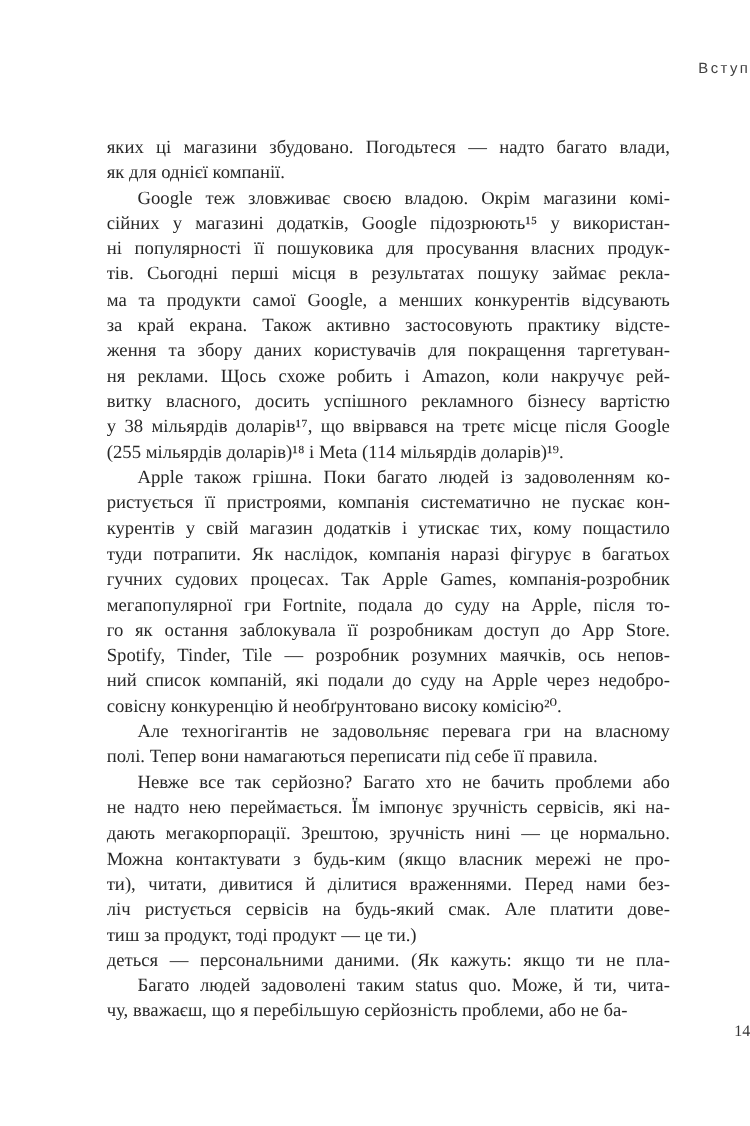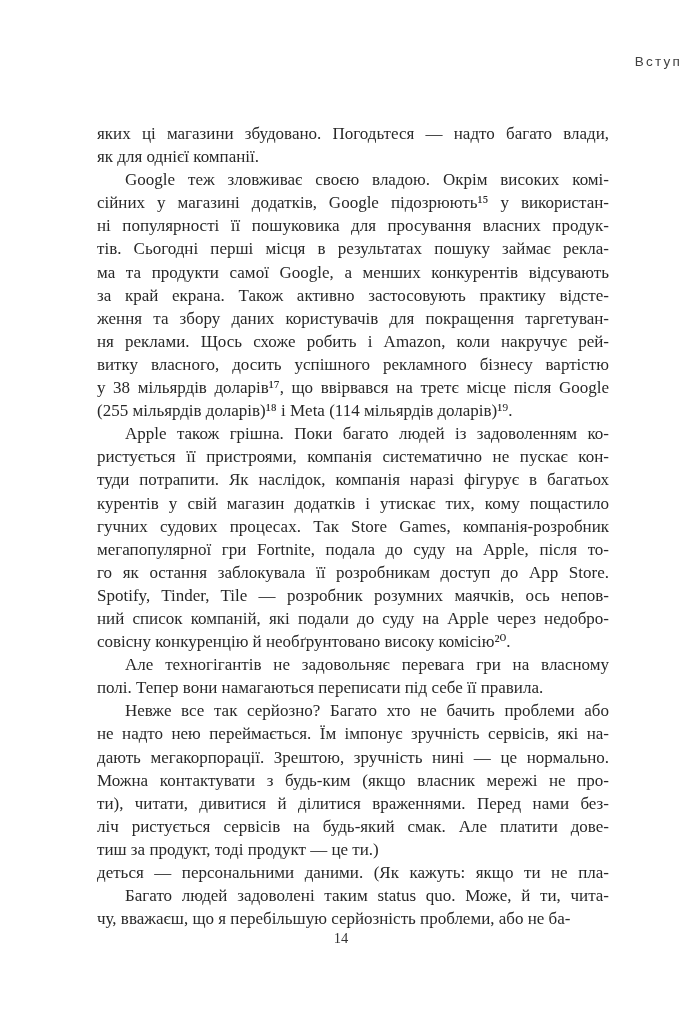--- a/index.html
+++ b/index.html
@@ -49,56 +49,56 @@
     text-align-last: left;
   }
   .para.indented .line.first {
     text-indent: 28px;
   }
   .page-number {
     position: absolute;
     top: 930px;
     left: 0;
     width: 100%;
-    text-align: center;
+    text-align: right;
     font-family: "Liberation Serif", "DejaVu Serif", serif;
     font-size: 14.5px;
     color: #333333;
   }
 </style>
 </head>
 <body>
 
 <div class="page">
   <div class="running-head">Вступ</div>
 
   <div class="text-block" id="text-block">
       <div class="para">
         <div class="line first">яких ці магазини збудовано. Погодьтеся — надто багато влади,</div>
         <div class="line last">як для однієї компанії.</div>
       </div>
       <div class="para indented">
-        <div class="line first">Google теж зловживає своєю владою. Окрім високих комі-</div>
+        <div class="line first">Google теж зловживає своєю владою. Окрім магазини комі-</div>
         <div class="line">сійних у магазині додатків, Google підозрюють¹⁵ у використан-</div>
         <div class="line">ні популярності її пошуковика для просування власних продук-</div>
         <div class="line">тів. Сьогодні перші місця в результатах пошуку займає рекла-</div>
         <div class="line">ма та продукти самої Google, а менших конкурентів відсувають</div>
         <div class="line">за край екрана. Також активно застосовують практику відсте-</div>
         <div class="line">ження та збору даних користувачів для покращення таргетуван-</div>
         <div class="line">ня реклами. Щось схоже робить і Amazon, коли накручує рей-</div>
         <div class="line">витку власного, досить успішного рекламного бізнесу вартістю</div>
         <div class="line">у 38 мільярдів доларів¹⁷, що ввірвався на третє місце після Google</div>
         <div class="line last">(255 мільярдів доларів)¹⁸ і Meta (114 мільярдів доларів)¹⁹.</div>
       </div>
       <div class="para indented">
         <div class="line first">Apple також грішна. Поки багато людей із задоволенням ко-</div>
         <div class="line">ристується її пристроями, компанія систематично не пускає кон-</div>
+        <div class="line">курентів у свій магазин додатків і утискає тих, кому пощастило</div>
         <div class="line">туди потрапити. Як наслідок, компанія наразі фігурує в багатьох</div>
-        <div class="line">курентів у свій магазин додатків і утискає тих, кому пощастило</div>
-        <div class="line">гучних судових процесах. Так Store Games, компанія-розробник</div>
+        <div class="line">гучних судових процесах. Так Apple Games, компанія-розробник</div>
         <div class="line">мегапопулярної гри Fortnite, подала до суду на Apple, після то-</div>
         <div class="line">го як остання заблокувала її розробникам доступ до App Store.</div>
         <div class="line">Spotify, Tinder, Tile — розробник розумних маячків, ось непов-</div>
         <div class="line">ний список компаній, які подали до суду на Apple через недобро-</div>
         <div class="line last">совісну конкуренцію й необґрунтовано високу комісію²⁰.</div>
       </div>
       <div class="para indented">
         <div class="line first">Але техногігантів не задовольняє перевага гри на власному</div>
         <div class="line last">полі. Тепер вони намагаються переписати під себе її правила.</div>
       </div>

